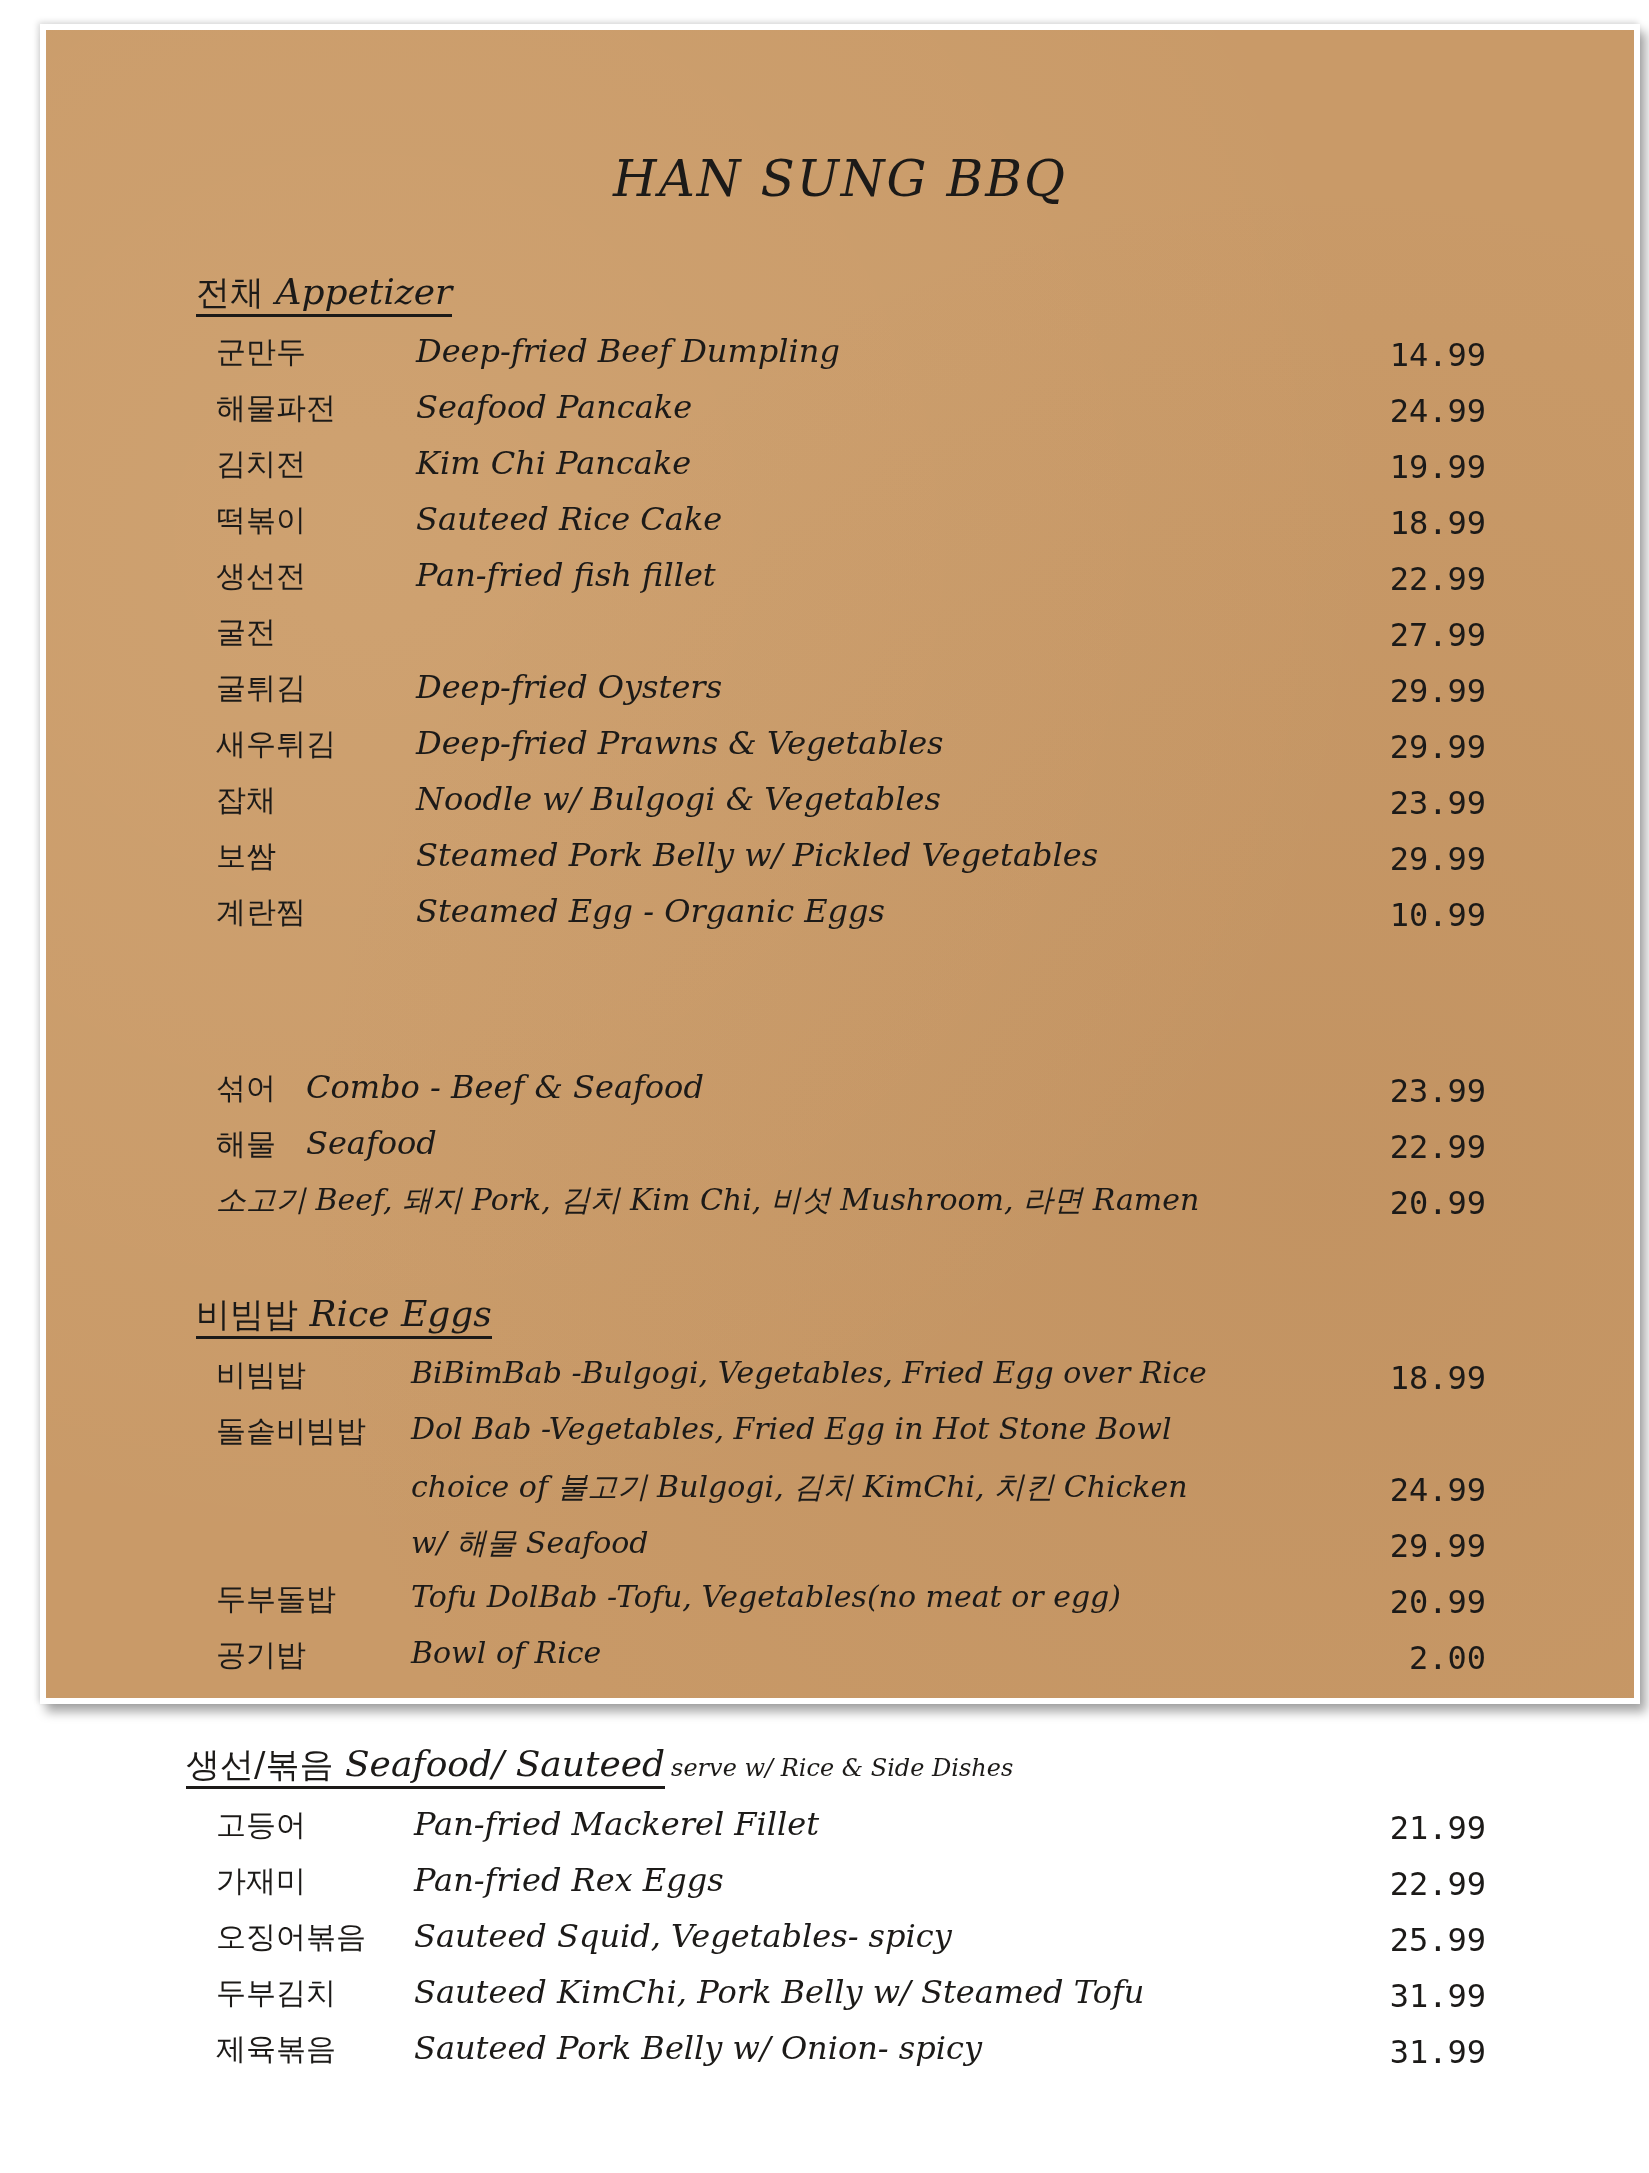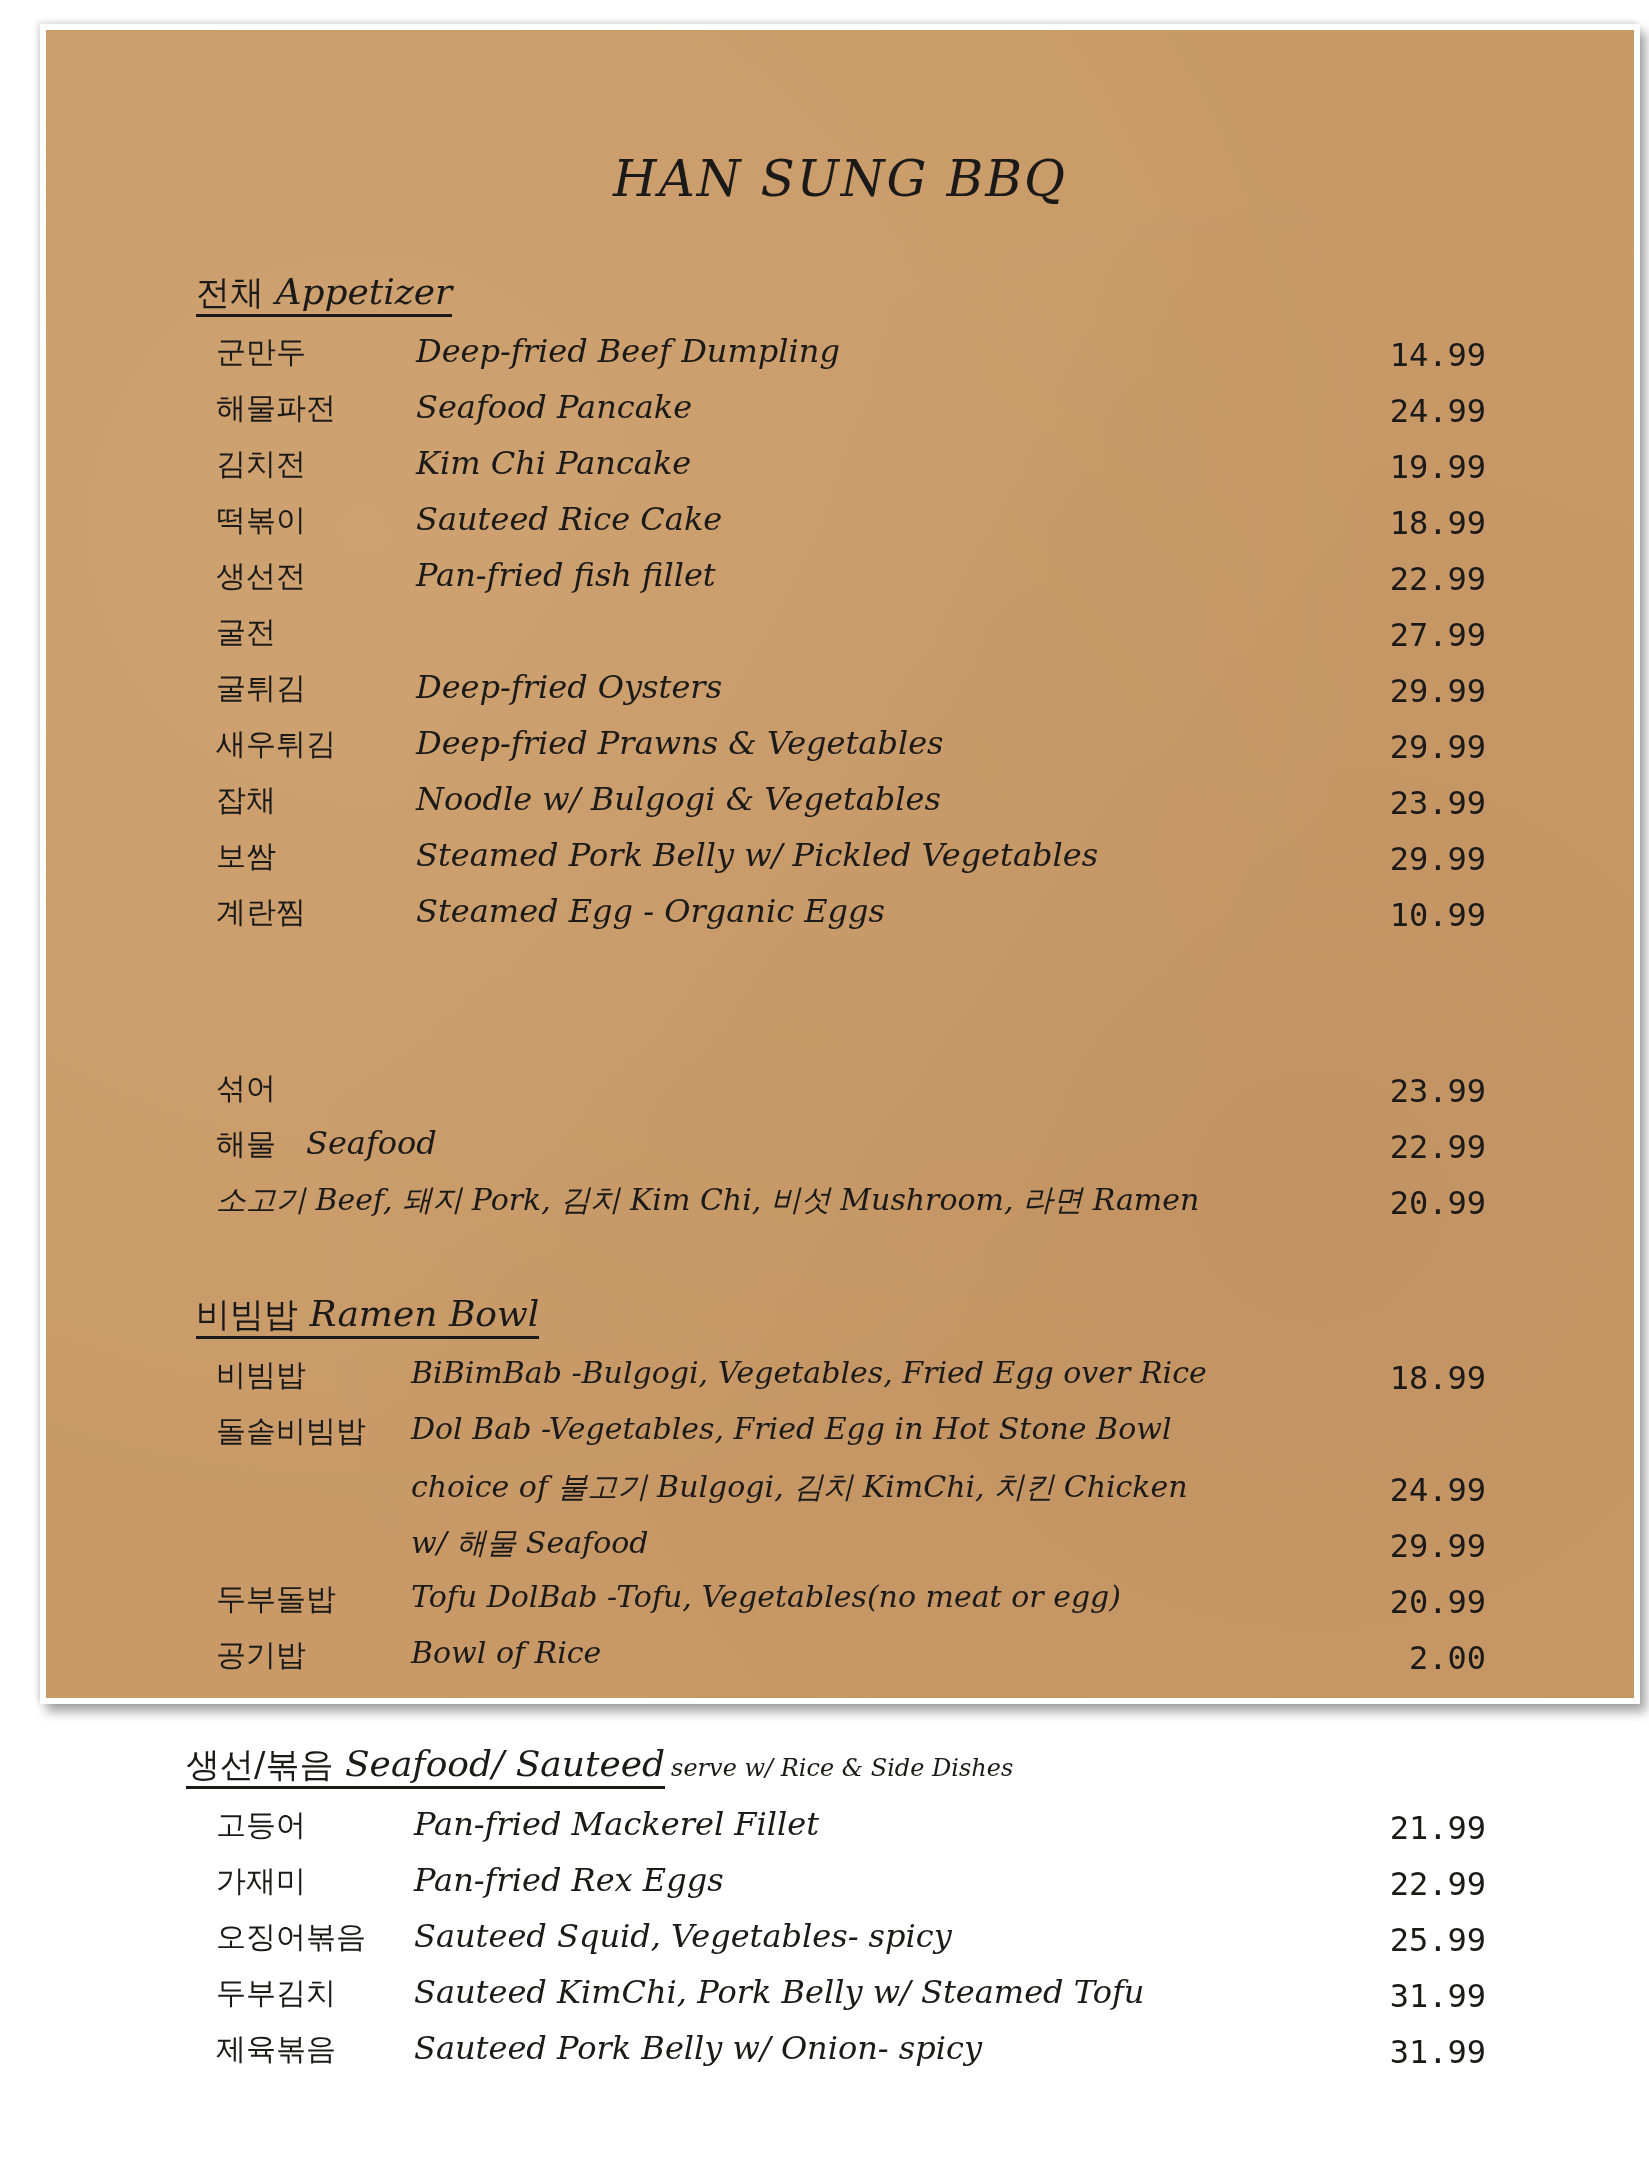--- a/index.html
+++ b/index.html
@@ -128,34 +128,35 @@
       <span class="price">29.99</span>
     </div>
   <div class="row" style="top:862px;">
       <span class="ko">계란찜</span>
       <span class="en" style="left:200px">Steamed Egg  - Organic Eggs</span>
       <span class="price">10.99</span>
     </div>
 
   <div class="row" style="top:1038px;">
       <span class="ko">섞어</span>
+      <span class="en" style="left:90px">Combo - Beef &amp; Seafood</span>
       <span class="price">23.99</span>
     </div>
   <div class="row" style="top:1094px;">
       <span class="ko">해물</span>
       <span class="en" style="left:90px">Seafood</span>
       <span class="price">22.99</span>
     </div>
   <div class="row" style="top:1150px;">
       <span class="en" style="left:0; font-size:30px">소고기 Beef, 돼지 Pork, 김치 Kim Chi, 비섯 Mushroom, 라면 Ramen</span>
       <span class="price">20.99</span>
     </div>
 
   <div class="section-head" style="top:1262px;">
-    <span class="ul"><span class="ko">비빔밥</span> <span class="en">Ramen Bowl</span></span>
+    <span class="ul"><span class="ko">비빔밥</span> <span class="en">Rice Eggs</span></span>
   </div>
   <div class="row" style="top:1325px;">
       <span class="ko">비빔밥</span>
       <span class="en" style="left:195px; font-size:30px">BiBimBab -Bulgogi, Vegetables, Fried Egg over Rice</span>
       <span class="price">18.99</span>
     </div>
   <div class="row" style="top:1381px;">
       <span class="ko">돌솥비빔밥</span>
       <span class="en" style="left:195px; font-size:30px">Dol Bab -Vegetables, Fried Egg in  Hot Stone Bowl</span>
       <span class="price"></span>

